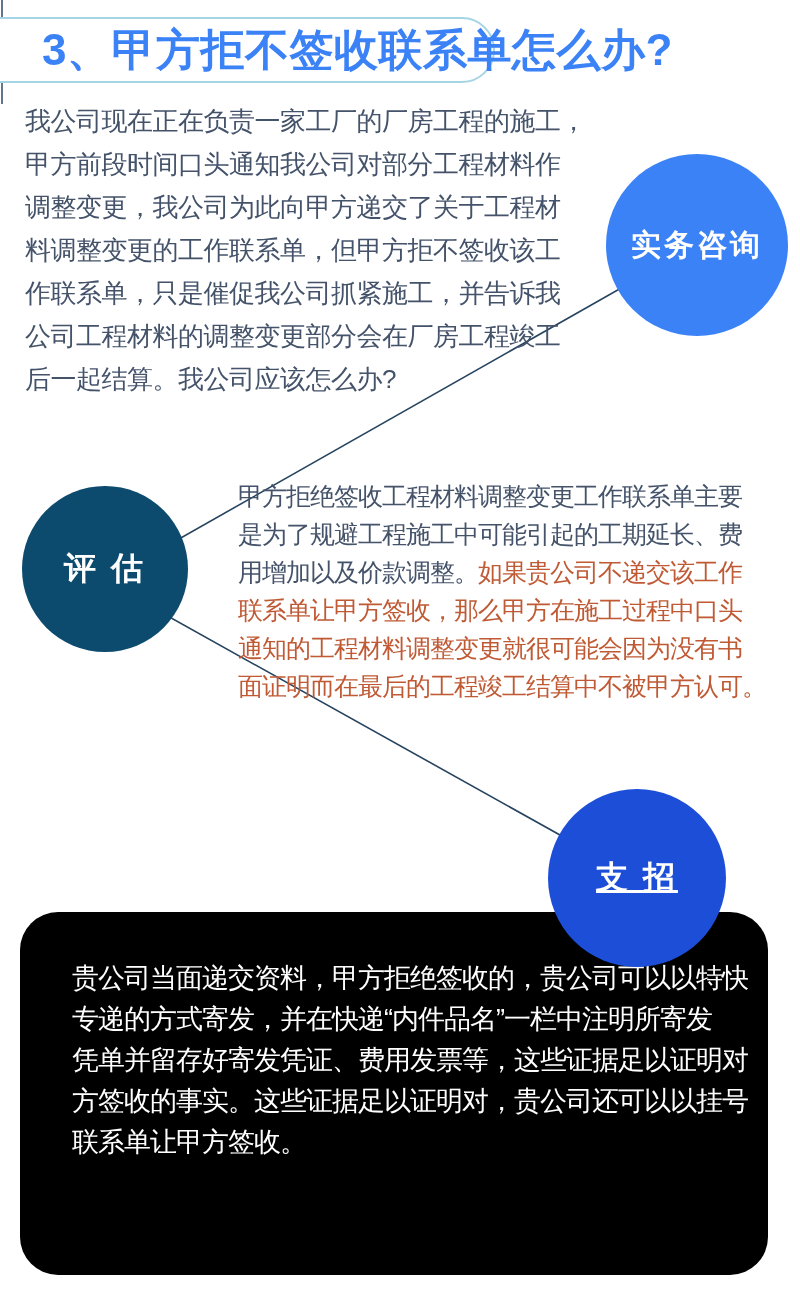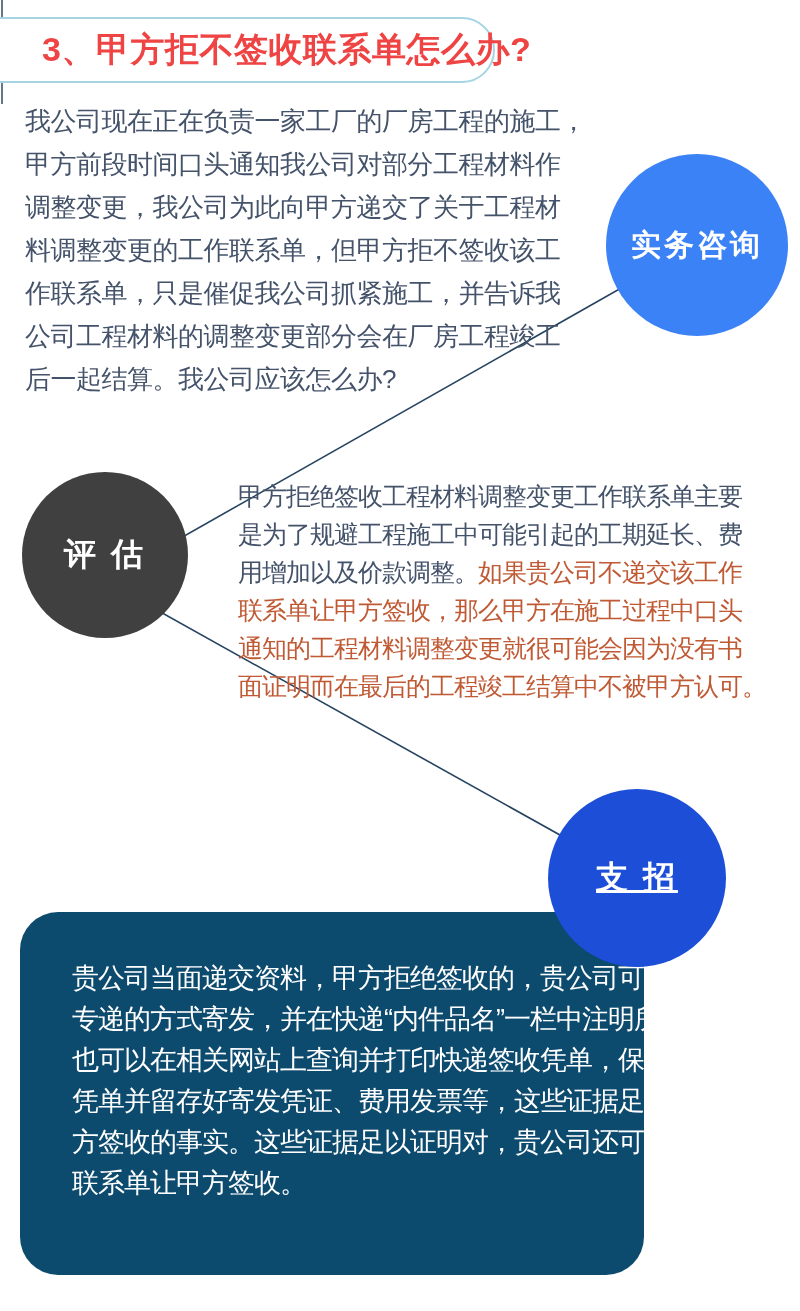--- a/index.html
+++ b/index.html
@@ -19,21 +19,21 @@
   
   .title-box{
     position:absolute;left:-34px;top:17px;width:529px;height:66px;
     border:2px solid #a5d5e5;border-radius:34px;
     background:#ffffff;
     display:flex;align-items:center;
     box-sizing:border-box;
     padding-left:74px;
   }
   .title-text{
-    font-size:34px;font-weight:bold;color:#ef4444;
+    font-size:44px;font-weight:bold;color:#3b82f6;
     letter-spacing:0.5px;white-space:nowrap;
   }
   
   .connectors{position:absolute;left:0;top:0;z-index:1;}
   
   .intro{
     position:absolute;left:25px;top:100px;z-index:2;
     color:#44536a;font-size:26px;letter-spacing:-0.5px;
   }
   .intro .line{line-height:43px;white-space:nowrap;}
@@ -45,26 +45,26 @@
   .assessment .line{line-height:38px;white-space:nowrap;}
   .assessment .red, .red-line{color:#c05a35;}
   
   .badge{
     position:absolute;border-radius:50%;z-index:2;
     display:flex;align-items:center;justify-content:center;
     color:#ffffff;font-size:30px;font-weight:bold;letter-spacing:3px;
     white-space:nowrap;
   }
   .badge-consult{left:606px;top:154px;width:182px;height:182px;background:#3b82f6;}
-  .badge-assess {left:22px; top:472px;width:166px;height:166px;background:#404040;font-size:32px;}
+  .badge-assess {left:22px; top:486px;width:166px;height:166px;background:#0c4a6e;font-size:32px;}
   .badge-advice {left:548px;top:789px;width:178px;height:178px;background:#1d4ed8;font-size:32px;text-decoration:underline;}
   
   .advice-box{
-    position:absolute;left:20px;top:912px;width:624px;height:363px;
-    background:#0c4a6e;border-radius:38px;z-index:1;
+    position:absolute;left:20px;top:912px;width:748px;height:363px;
+    background:#000000;border-radius:38px;z-index:1;
   }
   .advice-text{
     position:absolute;left:52px;top:46px;
     color:#ffffff;font-size:27px;letter-spacing:-1px;
   }
   .advice-text .line{line-height:41px;white-space:nowrap;}
 </style>
 </head>
 <body>
 
@@ -111,20 +111,19 @@
     </div>
     <div class="line red-line">联系单让甲方签收，那么甲方在施工过程中口头</div>
     <div class="line red-line">通知的工程材料调整变更就很可能会因为没有书</div>
     <div class="line red-line">面证明而在最后的工程竣工结算中不被甲方认可。</div>
   </div>
 
   <div class="advice-box">
     <div class="advice-text">
       <div class="line">贵公司当面递交资料，甲方拒绝签收的，贵公司可以以特快</div>
       <div class="line">专递的方式寄发，并在快递“内件品名”一栏中注明所寄发</div>
-      <div class="line">也可以在相关网站上查询并打印快递签收凭单，保留好上述</div>
       <div class="line">凭单并留存好寄发凭证、费用发票等，这些证据足以证明对</div>
       <div class="line">方签收的事实。这些证据足以证明对，贵公司还可以以挂号</div>
       <div class="line">联系单让甲方签收。</div>
     </div>
   </div>
 
 </div>
 
 </body></html>

